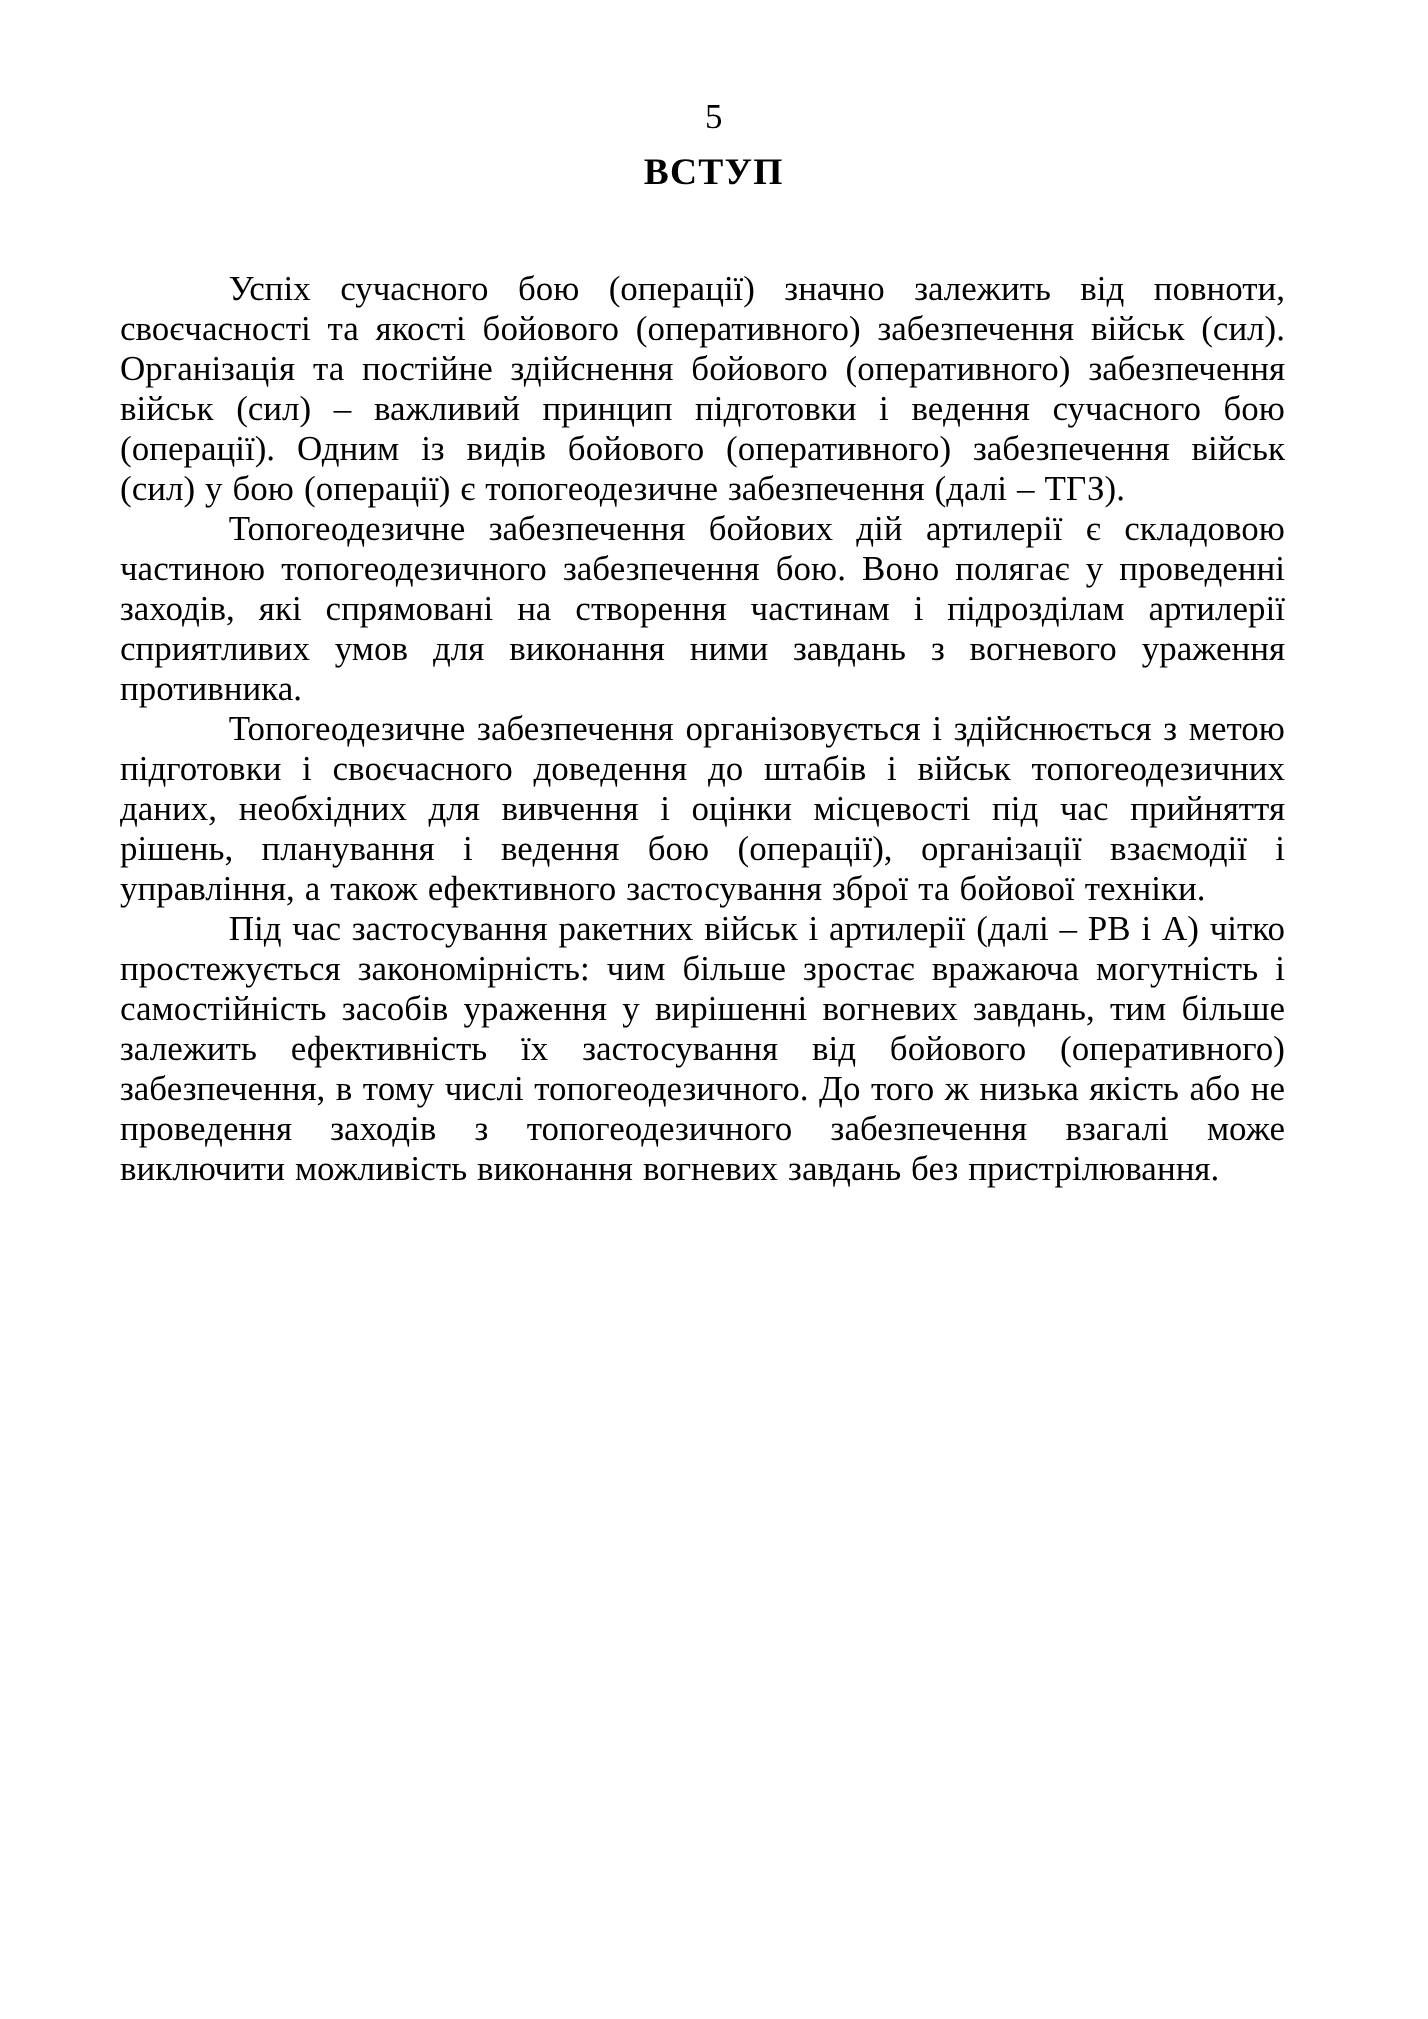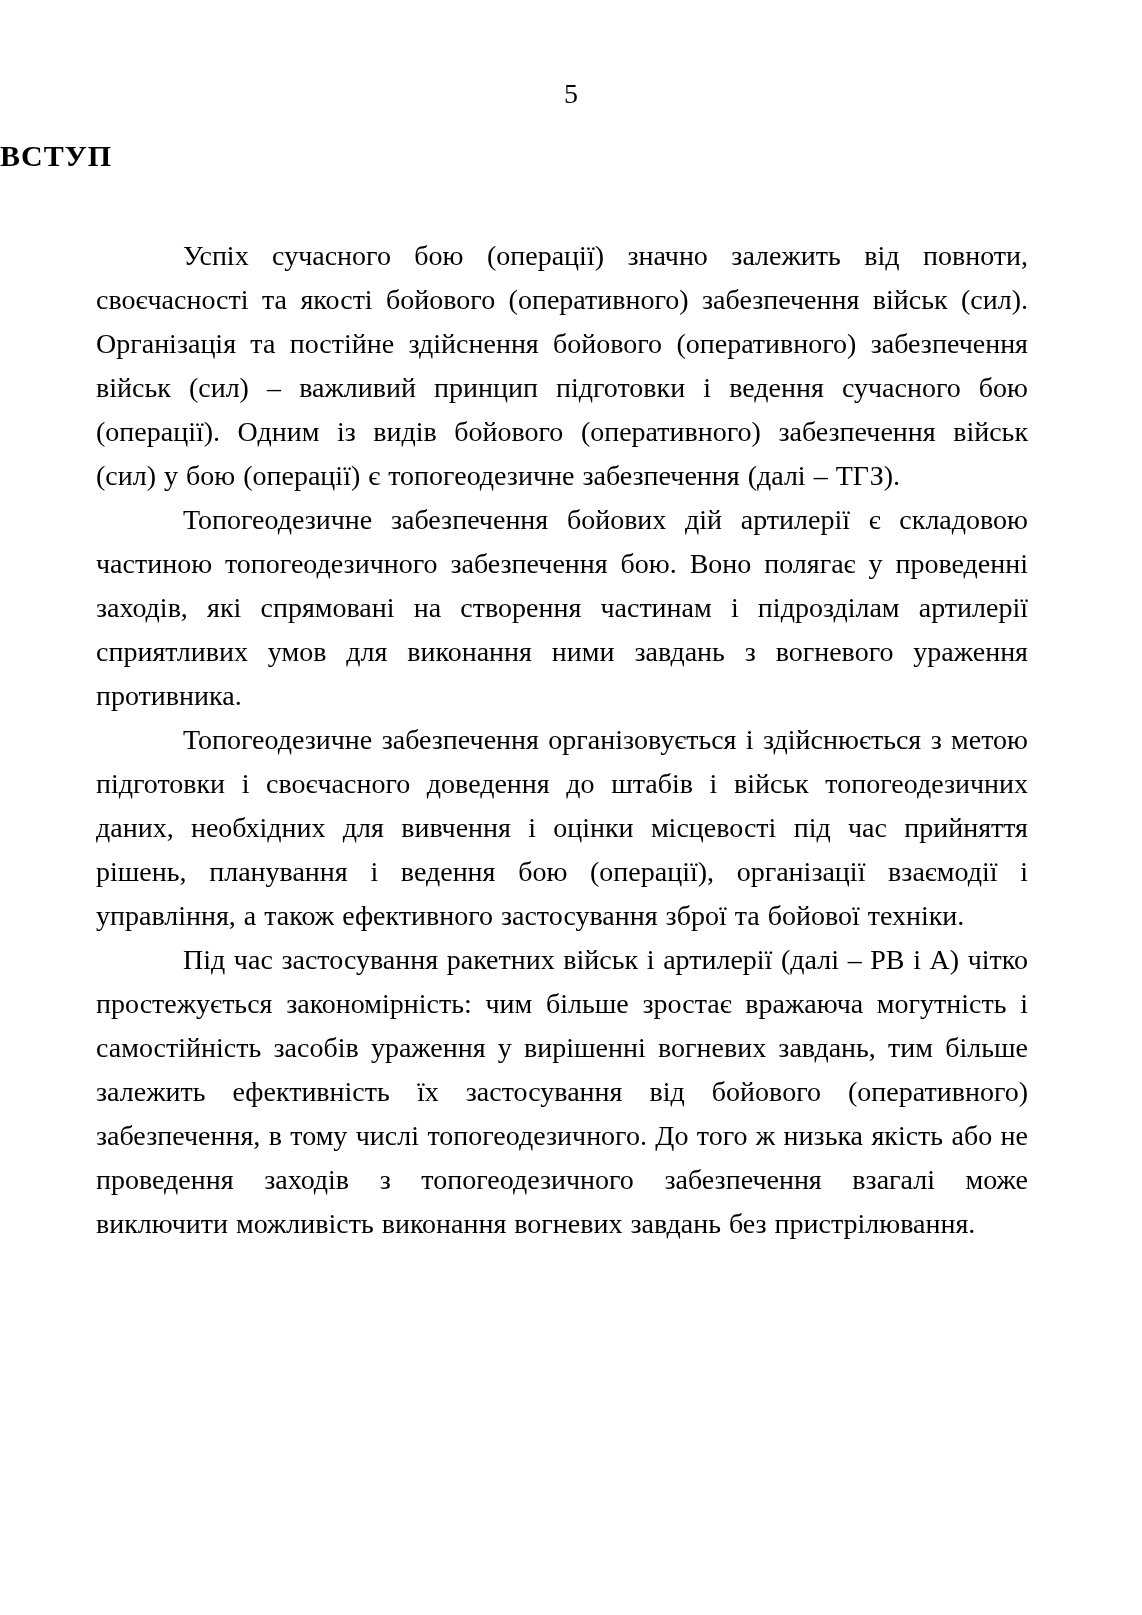--- a/index.html
+++ b/index.html
@@ -17,34 +17,34 @@
     font-family: "Liberation Serif", "DejaVu Serif", serif;
     overflow: hidden;
   }
   .page-number {
     padding-top: 78px;
     text-align: center;
     font-size: 28px;
     line-height: 31px;
   }
   .doc-title {
-    margin-top: 29px;
-    text-align: left;
+    margin-top: 11px;
+    text-align: center;
     font-weight: bold;
     font-size: 30px;
     line-height: 35px;
     letter-spacing: 1px;
   }
   .content {
     padding: 41px 114px 0 96px;
   }
   .content p {
     margin: 0;
     font-size: 28px;
-    line-height: 44px;
+    line-height: 32px;
     text-align: justify;
     text-indent: 87px;
     word-spacing: 1px;
   }
 </style>
 </head>
 <body>
 
 <div class="page">
   <div class="page-number">5</div>

